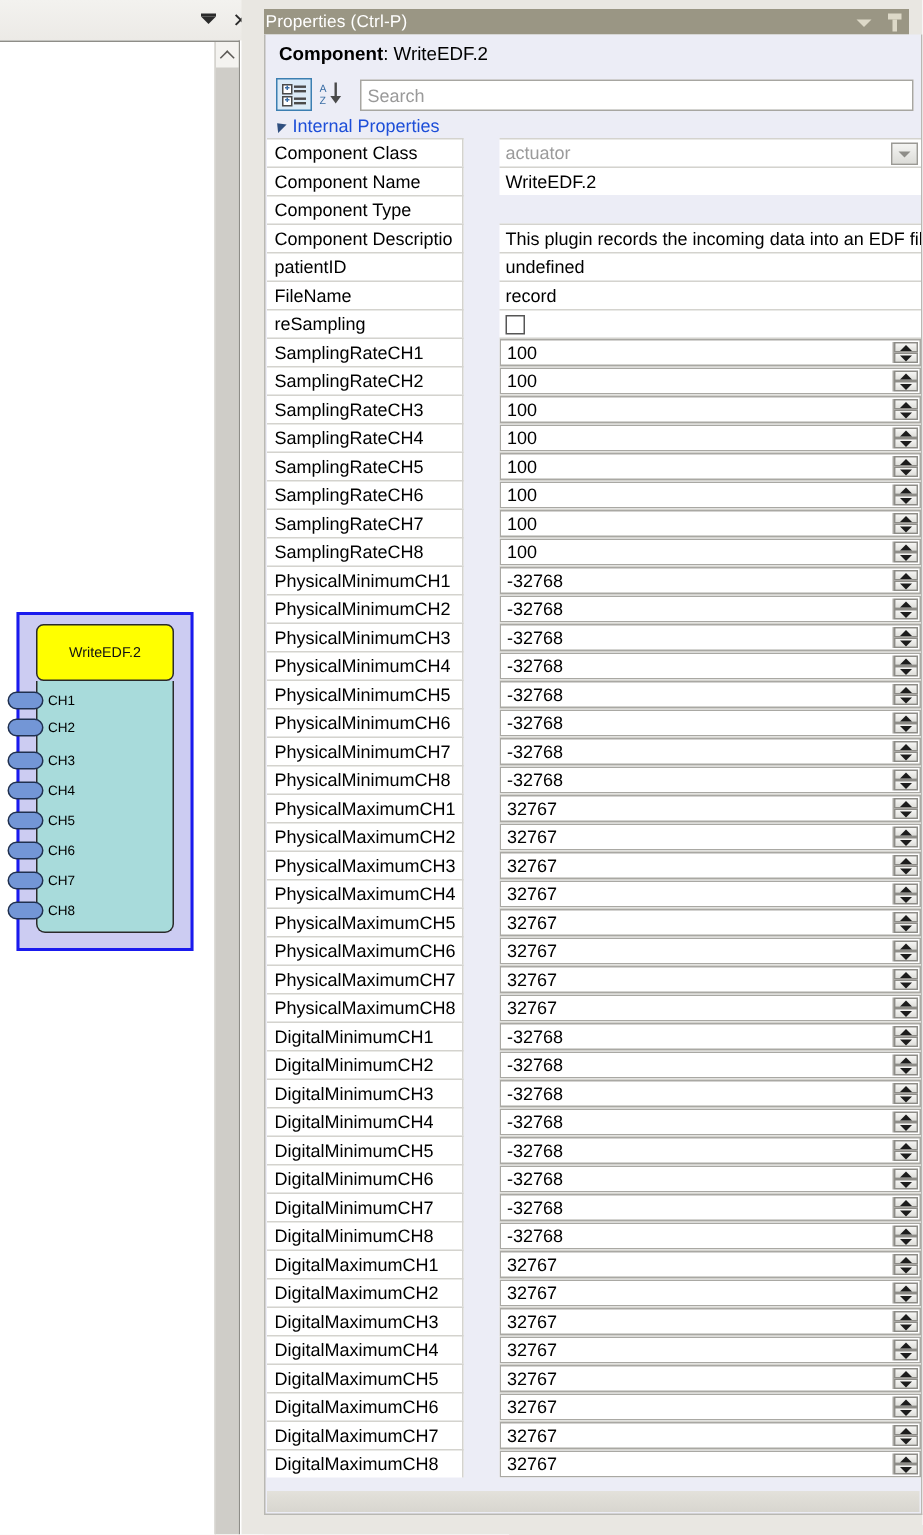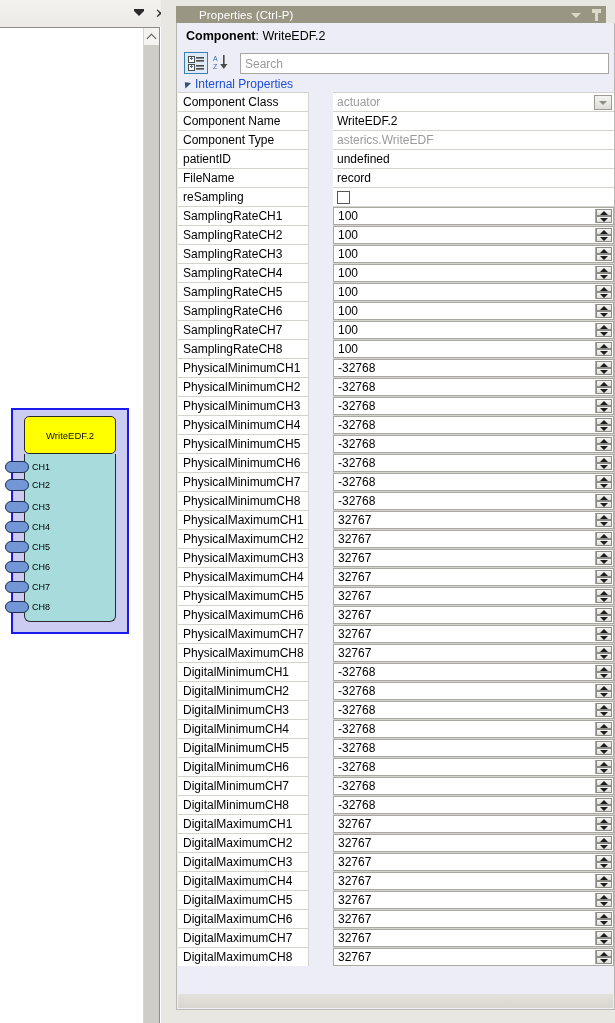--- a/index.html
+++ b/index.html
@@ -182,21 +182,21 @@
     height: 1023px;
     background: #e9e7e2;
   }
   #props-titlebar {
     position: absolute;
     left: 4px; top: 6px;
     width: 430px; height: 17px;
     background: #9a9684;
     display: flex;
     align-items: center;
-    padding-left: 23px;
+    padding-left: 1px;
     box-sizing: border-box;
   }
   #props-title-text {
     color: #ffffff;
     font-size: 11.5px;
     letter-spacing: 0.1px;
   }
   #props-titlebar-btns {
     position: absolute;
     right: 4px; top: 2px;
@@ -570,22 +570,25 @@
           </div>
         </div>
         <div class="row">
           <div class="cell-name">Component Name</div>
           <div class="cell-val">
             <span class="val-text">WriteEDF.2</span>
           </div>
         </div>
         <div class="row">
           <div class="cell-name">Component Type</div>
-          <div class="cell-val">
-            <span class="val-text muted">asterics.WriteEDF</span>
+        </div>
+        <div class="row">
+          <div class="cell-name">Component Descriptio</div>
+          <div class="cell-val">
+            <span class="val-text">This plugin records the incoming data into an EDF file</span>
           </div>
         </div>
         <div class="row">
           <div class="cell-name">patientID</div>
           <div class="cell-val">
             <span class="val-text">undefined</span>
           </div>
         </div>
         <div class="row">
           <div class="cell-name">FileName</div>

